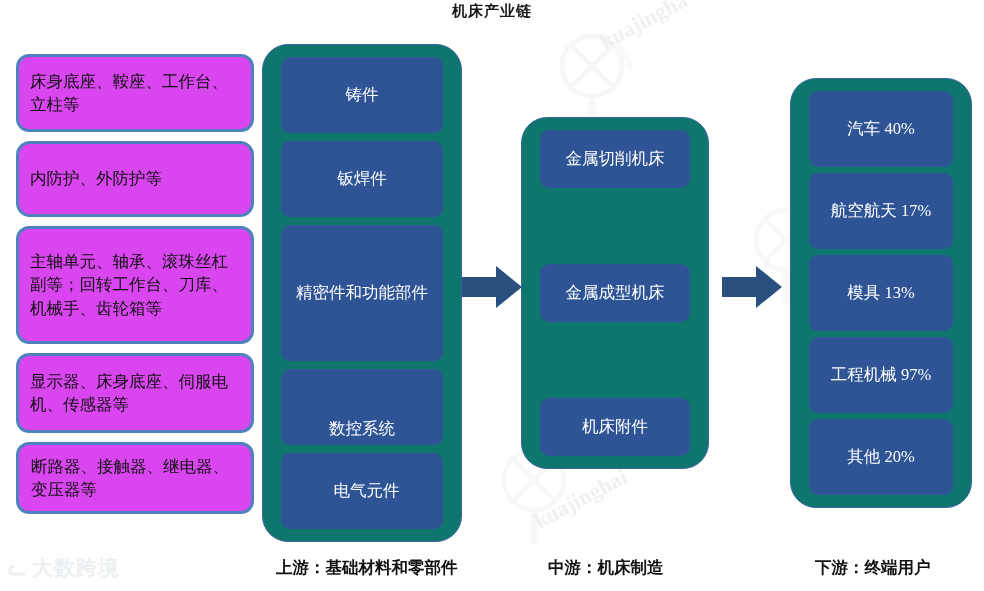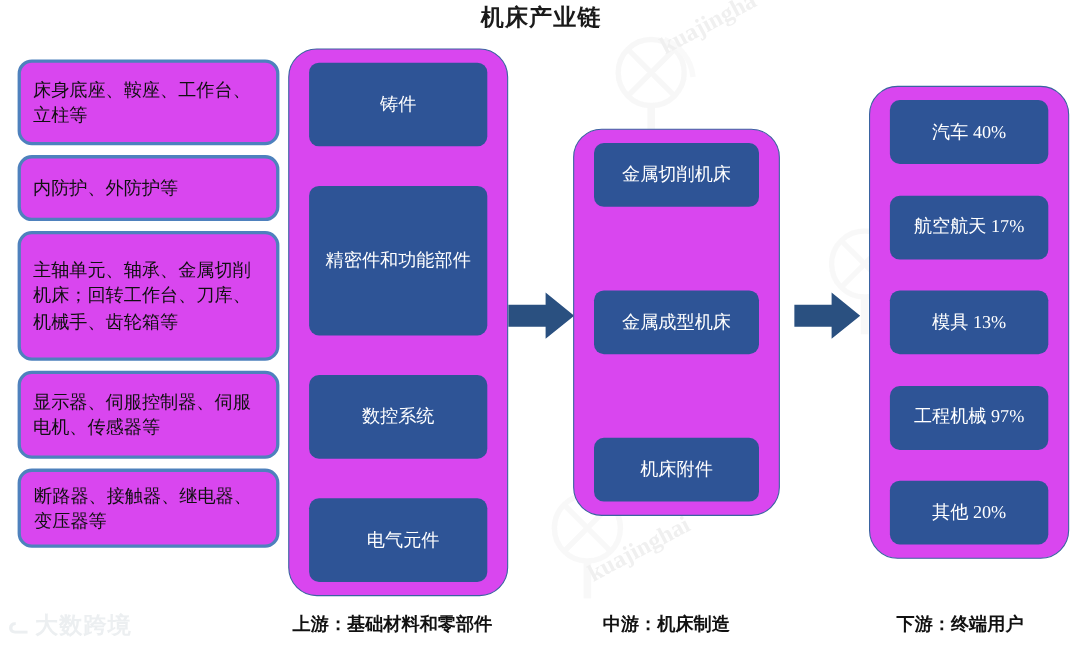--- a/index.html
+++ b/index.html
@@ -18,21 +18,21 @@
     overflow: hidden;
   }
 
   
   #page-title {
     position: absolute;
     left: 0;
     top: 2px;
     width: 984px;
     text-align: center;
-    font-size: 21px;
+    font-size: 15px;
     font-weight: bold;
     color: #1a1a1a;
     letter-spacing: 1px;
   }
 
   
   .wm {
     position: absolute;
     color: #f0f0f0;
     font-size: 40px;
@@ -68,21 +68,21 @@
     align-items: center;
   }
   .detail-box span { display:block; }
 
   
   .stage {
     position: absolute;
     box-sizing: border-box;
     border: 1.6px solid #3A64A0;
     border-radius: 26px;
-    background: #d946ef;
+    background: #0f766e;
   }
   .stage-inner {
     position: absolute;
     left: 0; right: 0; top: 0; bottom: 0;
     display: flex;
     flex-direction: column;
     justify-content: space-between;
     padding: 12px 18px;
     box-sizing: border-box;
   }
@@ -98,50 +98,50 @@
     justify-content: center;
     text-align: center;
     padding: 4px 6px;
   }
 
   
   #stage-upstream { left: 262px; top: 44px; width: 200px; height: 498px; }
   #stage-upstream .blue-box.b0 { height: 76px; }
   #stage-upstream .blue-box.b1 { height: 76px; }
   #stage-upstream .blue-box.b2 { height: 136px; }
-  #stage-upstream .blue-box.b3 { height: 76px; }
+  #stage-upstream .blue-box.b3 { height: 76px; align-items: flex-end; }
   #stage-upstream .blue-box.b4 { height: 76px; padding-left: 15px; }
 
   
   #stage-midstream { left: 521px; top: 117px; width: 188px; height: 352px; }
   #stage-midstream .blue-box { height: 58px; }
 
   
   #stage-downstream { left: 790px; top: 78px; width: 182px; height: 430px; }
-  #stage-downstream .blue-box { height: 58px; }
+  #stage-downstream .blue-box { height: 76px; }
 
   
   .arrow {
     position: absolute;
     width: 60px;
     height: 46px;
   }
   #arrow-up-mid { left: 462px; top: 264px; }
   #arrow-mid-down { left: 722px; top: 264px; }
 
   
   .stage-caption {
     position: absolute;
     top: 557px;
     font-size: 16.5px;
     font-weight: bold;
     color: #111111;
     white-space: nowrap;
   }
-  #caption-upstream   { left: 266px; }
+  #caption-upstream   { left: 276px; }
   #caption-midstream  { left: 548px; }
   #caption-downstream { left: 815px; }
 
   
   #logo-watermark {
     position: absolute;
     left: 8px;
     top: 558px;
     display: flex;
     align-items: center;
@@ -195,39 +195,42 @@
   <div class="wm" style="left:352px;top:228px;transform:rotate(-28deg);">大数</div>
   <div class="wm" style="left:596px;top:8px;transform:rotate(-28deg);font-size:22px;">kuajingha</div>
   <div class="wm" style="left:530px;top:486px;transform:rotate(-28deg);font-size:22px;">kuajinghai</div>
 
   <div id="page-title">机床产业链</div>
 
   <div class="left-col">
     <div class="detail-box" style="height:78px;">
       <span>床身底座、鞍座、工作台、立柱等</span>
     </div>
-    <div class="detail-box" style="height:60px;">
+    <div class="detail-box" style="height:76px;border-radius:14px;">
       <span>内防护、外防护等</span>
     </div>
     <div class="detail-box" style="height:118px;">
-      <span>主轴单元、轴承、金属切削机床；回转工作台、刀库、机械手、齿轮箱等</span>
+      <span>主轴单元、轴承、滚珠丝杠副等；回转工作台、刀库、机械手、齿轮箱等</span>
     </div>
     <div class="detail-box" style="height:80px;">
-      <span>显示器、伺服控制器、伺服电机、传感器等</span>
+      <span>显示器、床身底座、伺服电机、传感器等</span>
     </div>
     <div class="detail-box" style="height:72px;padding-left:12px;">
       <span>断路器、接触器、继电器、变压器等</span>
     </div>
   </div>
 
   <div class="stage" id="stage-upstream">
     <div class="stage-inner">
       <div class="blue-box b0">
         <span>铸件</span>
       </div>
+      <div class="blue-box b1">
+        <span>钣焊件</span>
+      </div>
       <div class="blue-box b2">
         <span>精密件和功能部件</span>
       </div>
       <div class="blue-box b3">
         <span>数控系统</span>
       </div>
       <div class="blue-box b4">
         <span>电气元件</span>
       </div>
     </div>

